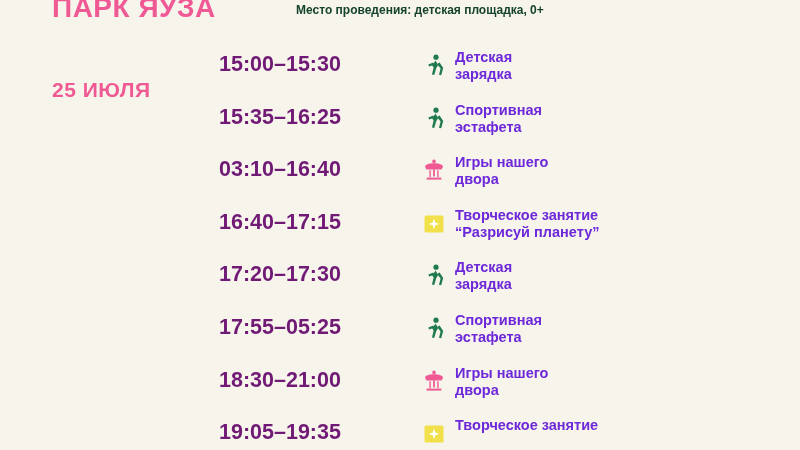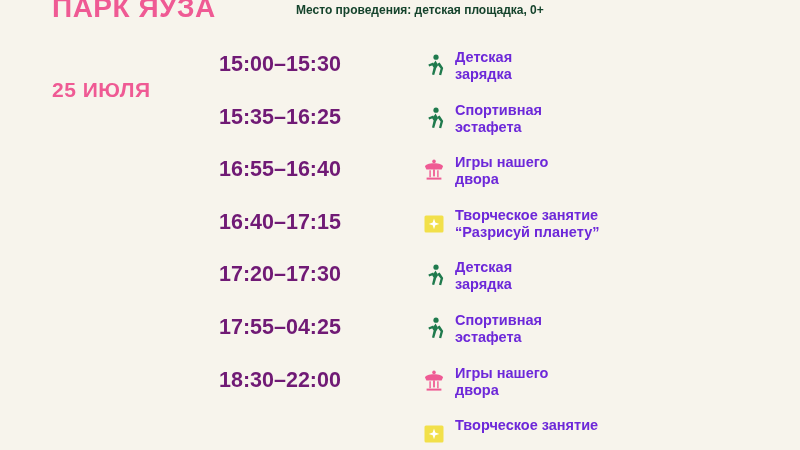--- a/index.html
+++ b/index.html
@@ -135,21 +135,21 @@
           <path d="M14.6 7.4 L11.2 12.6 L12.6 14.4 L11.0 21.5 L13.2 22.0 L15.2 15.2 L17.1 12.2 Z" fill="#1f7a4d"></path>
           <path d="M12.2 9.6 L7.4 11.6 L8.1 13.4 L13.3 11.8 Z" fill="#1f7a4d"></path>
           <path d="M16.0 11.0 L19.6 15.4 L18.0 21.8 L20.2 22.2 L22.2 15.0 L18.6 9.6 Z" fill="#1f7a4d"></path>
         </svg>
       </div>
       <div class="title">Спортивная
 эстафета</div>
     </div>
 
     <div class="row">
-      <div class="time">16:55–16:40</div>
+      <div class="time">03:10–16:40</div>
       <div class="icon">
         <svg width="26" height="26" viewBox="0 0 26 26">
           <circle cx="13" cy="3.4" r="1.8" fill="#ef5a94"></circle>
           <path d="M4 8.6 C4 6.6 8 5.2 13 5.2 C18 5.2 22 6.6 22 8.6 L20.6 11.4 L5.4 11.4 Z" fill="#ef5a94"></path>
           <rect x="12.1" y="11.4" width="1.8" height="7" fill="#ef5a94"></rect>
           <path d="M5.6 19.6 L20.4 19.6 L20.4 21.6 L5.6 21.6 Z" fill="#ef5a94"></path>
           <path d="M8.4 12.2 L9.8 12.2 L9.8 19.2 L8.4 19.2 Z" fill="#ef5a94"></path>
           <path d="M16.2 12.2 L17.6 12.2 L17.6 19.2 L16.2 19.2 Z" fill="#ef5a94"></path>
         </svg>
       </div>
@@ -177,50 +177,51 @@
           <path d="M14.6 7.4 L11.2 12.6 L12.6 14.4 L11.0 21.5 L13.2 22.0 L15.2 15.2 L17.1 12.2 Z" fill="#1f7a4d"></path>
           <path d="M12.2 9.6 L7.4 11.6 L8.1 13.4 L13.3 11.8 Z" fill="#1f7a4d"></path>
           <path d="M16.0 11.0 L19.6 15.4 L18.0 21.8 L20.2 22.2 L22.2 15.0 L18.6 9.6 Z" fill="#1f7a4d"></path>
         </svg>
       </div>
       <div class="title">Детская
 зарядка</div>
     </div>
 
     <div class="row">
-      <div class="time">17:55–04:25</div>
+      <div class="time">17:55–05:25</div>
       <div class="icon">
         <svg width="26" height="26" viewBox="0 0 26 26">
           <circle cx="15" cy="4.2" r="2.6" fill="#1f7a4d"></circle>
           <path d="M14.6 7.4 L11.2 12.6 L12.6 14.4 L11.0 21.5 L13.2 22.0 L15.2 15.2 L17.1 12.2 Z" fill="#1f7a4d"></path>
           <path d="M12.2 9.6 L7.4 11.6 L8.1 13.4 L13.3 11.8 Z" fill="#1f7a4d"></path>
           <path d="M16.0 11.0 L19.6 15.4 L18.0 21.8 L20.2 22.2 L22.2 15.0 L18.6 9.6 Z" fill="#1f7a4d"></path>
         </svg>
       </div>
       <div class="title">Спортивная
 эстафета</div>
     </div>
 
     <div class="row">
-      <div class="time">18:30–22:00</div>
+      <div class="time">18:30–21:00</div>
       <div class="icon">
         <svg width="26" height="26" viewBox="0 0 26 26">
           <circle cx="13" cy="3.4" r="1.8" fill="#ef5a94"></circle>
           <path d="M4 8.6 C4 6.6 8 5.2 13 5.2 C18 5.2 22 6.6 22 8.6 L20.6 11.4 L5.4 11.4 Z" fill="#ef5a94"></path>
           <rect x="12.1" y="11.4" width="1.8" height="7" fill="#ef5a94"></rect>
           <path d="M5.6 19.6 L20.4 19.6 L20.4 21.6 L5.6 21.6 Z" fill="#ef5a94"></path>
           <path d="M8.4 12.2 L9.8 12.2 L9.8 19.2 L8.4 19.2 Z" fill="#ef5a94"></path>
           <path d="M16.2 12.2 L17.6 12.2 L17.6 19.2 L16.2 19.2 Z" fill="#ef5a94"></path>
         </svg>
       </div>
       <div class="title">Игры нашего
 двора</div>
     </div>
 
     <div class="row">
+      <div class="time">19:05–19:35</div>
       <div class="icon">
         <svg width="26" height="26" viewBox="0 0 26 26">
           <rect x="3.5" y="4.5" width="19" height="17" rx="1.5" fill="#f2e04a"></rect>
           <path d="M13 7.6 L14.3 11.6 L18.3 12.9 L14.3 14.2 L13 18.2 L11.7 14.2 L7.7 12.9 L11.7 11.6 Z" fill="#ffffff"></path>
         </svg>
       </div>
       <div class="title">Творческое занятие</div>
     </div>
 
   </div>

